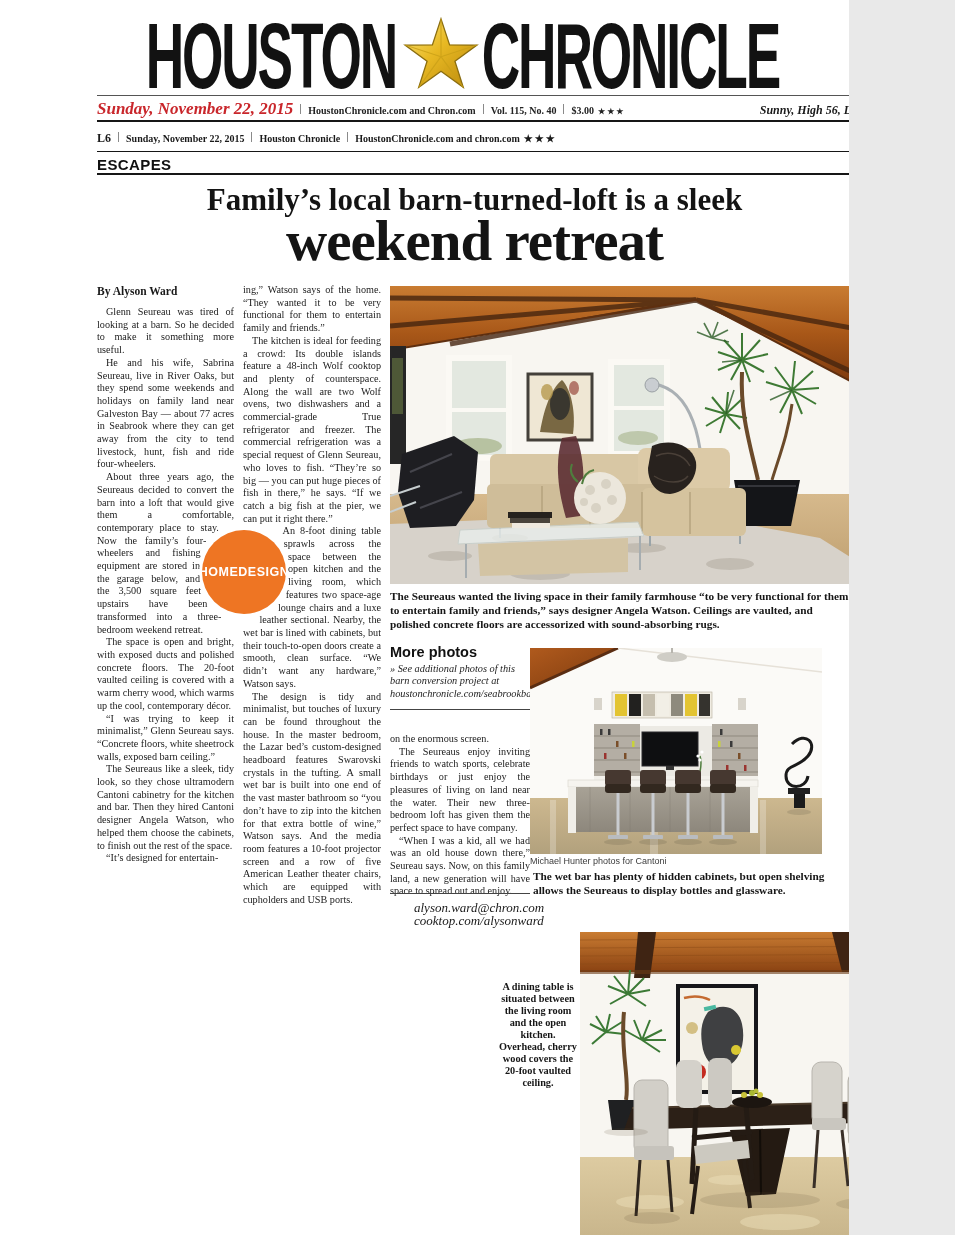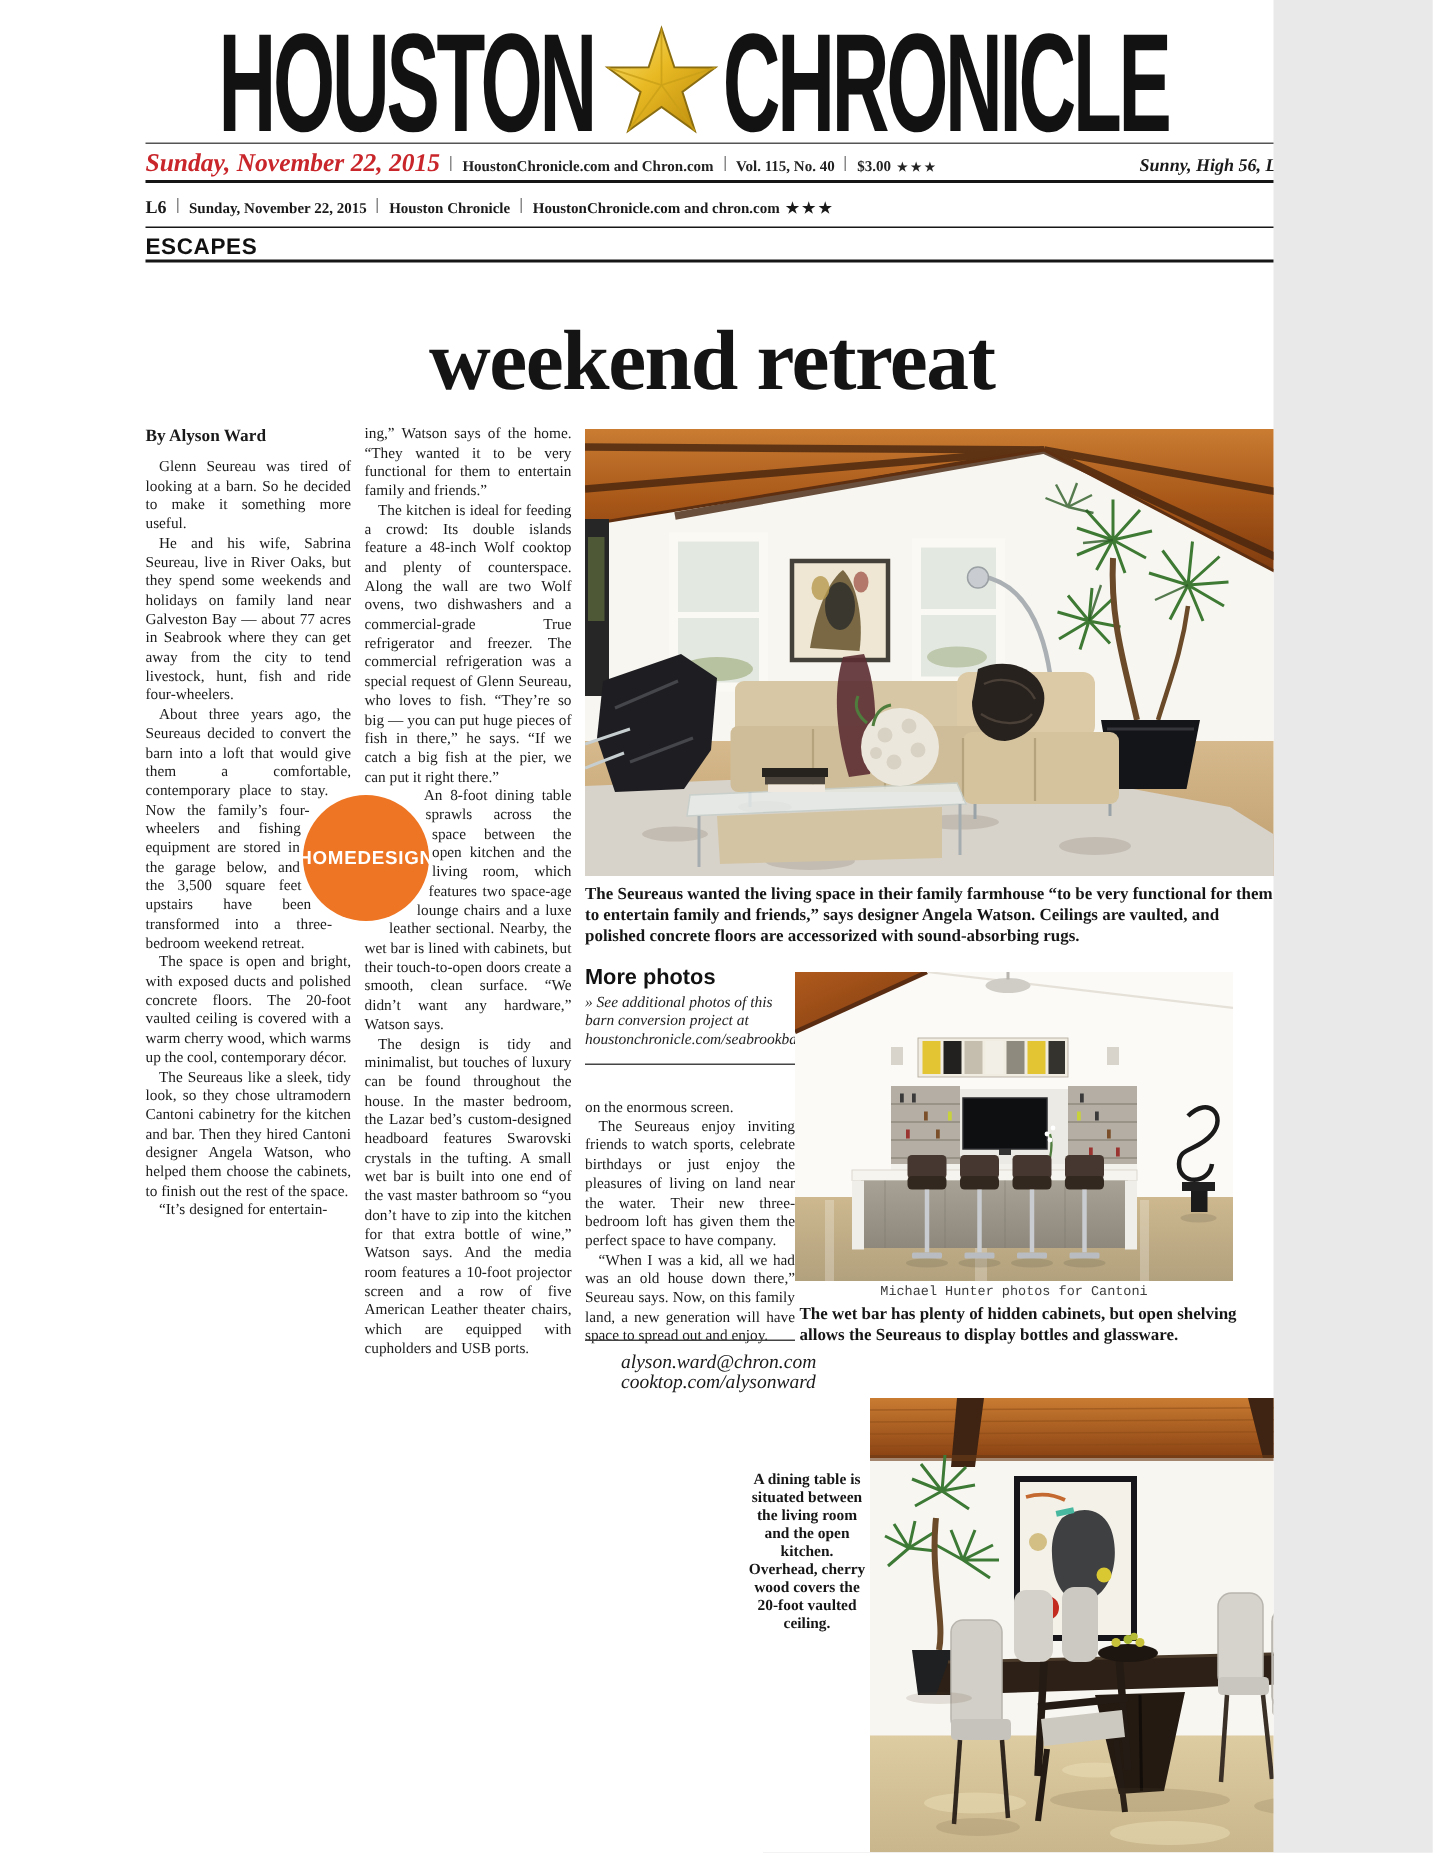--- a/index.html
+++ b/index.html
@@ -48,22 +48,22 @@
   .badge-spacer-l{float:left;width:45px;height:340px;shape-outside:circle(45px at 1px 288px);}
   .badge{position:absolute;left:202px;top:530px;width:84px;height:84px;border-radius:50%;
          background:#ee7523;color:#fff;display:flex;flex-direction:row;justify-content:center;
          align-items:center;font-family:"Liberation Sans",sans-serif;font-weight:800;
          font-size:12.5px;line-height:14px;letter-spacing:.5px;z-index:3;}
   
   .photo{position:absolute;display:block;}
   .caption{position:absolute;font-weight:700;font-size:11.3px;line-height:13.8px;color:#161616;}
   .caption-sm{position:absolute;font-weight:700;font-size:10.3px;line-height:12px;
               text-align:center;color:#161616;}
-  .credit{position:absolute;font-family:Liberation Mono, monospace;font-size:9px;
-          color:#3c3c3c;text-align:center;}
+  .credit{position:absolute;font-family:Liberation Sans, sans-serif;font-size:9px;
+          color:#3c3c3c;text-align:left;}
   .morephotos-h{position:absolute;left:390px;top:644px;font-family:"Liberation Sans",sans-serif;
                 font-weight:700;font-size:14.5px;color:#111;}
   .morephotos-b{position:absolute;left:390px;top:663px;width:145px;font-style:italic;
                 font-size:10.3px;line-height:12.4px;color:#222;}
   .contact{position:absolute;left:390px;top:901px;font-style:italic;font-weight:400;
            font-size:13px;margin-left:24px;}
   .contact p{margin:0;line-height:13px;}
 </style>
 </head>
 <body>
@@ -117,30 +117,32 @@
     <span class="dl-sep"></span>
     <span class="pl-item">Houston Chronicle</span>
     <span class="dl-sep"></span>
     <span class="pl-item">HoustonChronicle.com and chron.com</span>
     <span class="pl-item dl-stars">★★★</span>
   </div>
   <div class="hr" style="top:151px;left:97px;width:757px;height:1px;"></div>
   <div class="section-label">ESCAPES</div>
   <div class="hr" style="top:173px;left:97px;width:757px;height:2px;"></div>
 
+  <div class="headline1">Family’s local barn-turned-loft is a sleek</div>
   <div class="headline2">weekend retreat</div>
 
   <div class="col col1">
     <div class="byline">By Alyson Ward</div>
     <div class="badge-spacer-r"></div>
     <div>
         <p>Glenn Seureau was tired of looking at a barn. So he decided to make it something more useful.</p>
         <p>He and his wife, Sabrina Seureau, live in River Oaks, but they spend some weekends and holidays on family land near Galveston Bay — about 77 acres in Seabrook where they can get away from the city to tend livestock, hunt, fish and ride four-wheelers.</p>
         <p>About three years ago, the Seureaus decided to convert the barn into a loft that would give them a comfortable, contemporary place to stay. Now the family’s four-wheelers and fishing equipment are stored in the garage below, and the 3,500 square feet upstairs have been transformed into a three-bedroom weekend retreat.</p>
         <p>The space is open and bright, with exposed ducts and polished concrete floors. The 20-foot vaulted ceiling is covered with a warm cherry wood, which warms up the cool, contemporary décor.</p>
+        <p>“I was trying to keep it minimalist,” Glenn Seureau says. “Concrete floors, white sheetrock walls, exposed barn ceiling.”</p>
         <p>The Seureaus like a sleek, tidy look, so they chose ultramodern Cantoni cabinetry for the kitchen and bar. Then they hired Cantoni designer Angela Watson, who helped them choose the cabinets, to finish out the rest of the space.</p>
         <p>“It’s designed for entertain-</p>
       </div>
   </div>
 
   <div class="col col2 cont">
     <div class="badge-spacer-l"></div>
     <div class="cont">
         <p>ing,” Watson says of the home. “They wanted it to be very functional for them to entertain family and friends.”</p>
         <p>The kitchen is ideal for feeding a crowd: Its double islands feature a 48-inch Wolf cooktop and plenty of counterspace. Along the wall are two Wolf ovens, two dishwashers and a commercial-grade True refrigerator and freezer. The commercial refrigeration was a special request of Glenn Seureau, who loves to fish. “They’re so big — you can put huge pieces of fish in there,” he says. “If we catch a big fish at the pier, we can put it right there.”</p>

